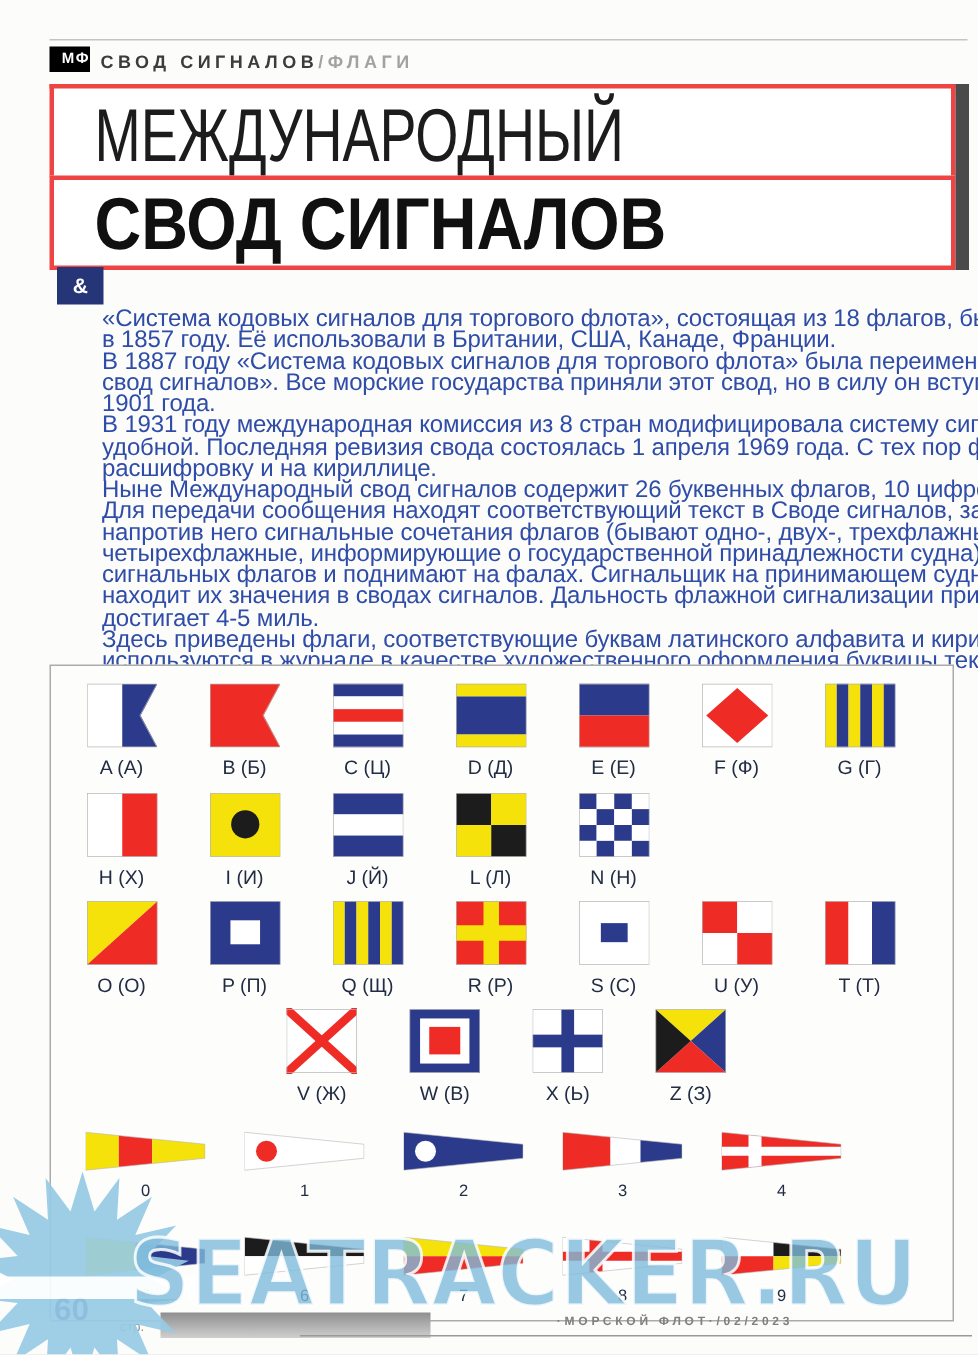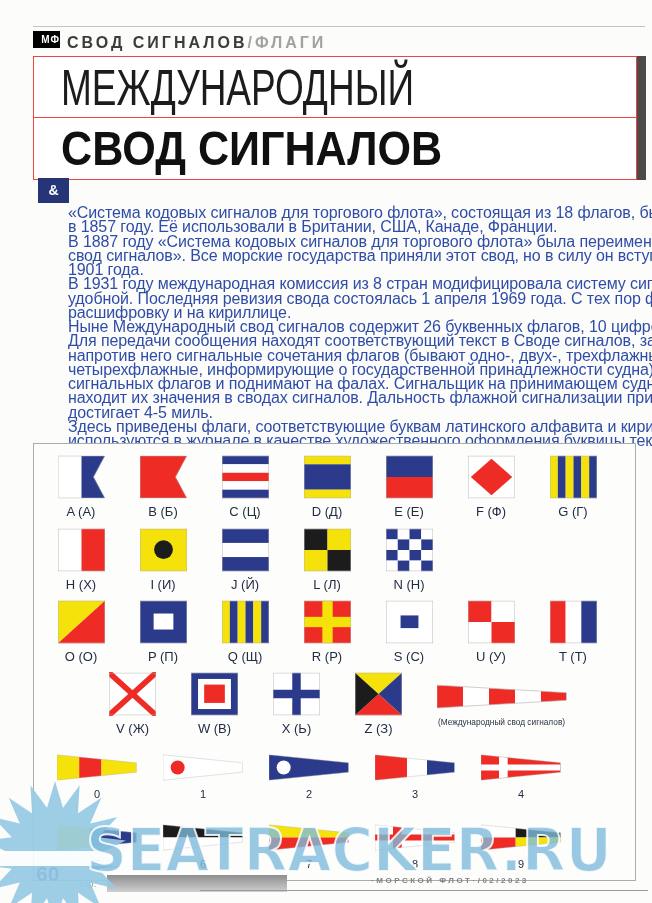--- a/index.html
+++ b/index.html
@@ -4,25 +4,25 @@
 <style>
   html,body{margin:0;padding:0;background:#e8e8e8;}
   .page{position:relative;width:652px;height:903px;margin:0 auto;background:#fcfcfa;
         overflow:hidden;font-family:"Liberation Sans",sans-serif;}
   .abs{position:absolute;}
 
   
   .top-rule{left:33px;top:26px;width:612px;height:1px;background:#c4c4c4;}
   .mf-badge{left:33px;top:31px;width:27px;height:17px;background:#000000;color:#fff;
             font-weight:bold;font-size:10px;line-height:17px;text-align:right;letter-spacing:1px;}
-  .kicker{left:67px;top:34px;font-size:16px;font-weight:bold;letter-spacing:3px;color:#3c3c3c;white-space:nowrap;}
+  .kicker{left:67px;top:34px;font-size:12px;font-weight:bold;letter-spacing:3px;color:#3c3c3c;white-space:nowrap;}
   .kicker .sub{color:#a2a2a2;}
 
   
-  .tbox{left:33px;width:604px;background:#fff;border:1px solid #ef4444;box-sizing:border-box;}
+  .tbox{left:33px;width:604px;background:#fff;border:3px solid #ef4444;box-sizing:border-box;}
   .tbox1{top:56px;height:62px;border-bottom:none;}
   .tbox2{top:117px;height:63px;}
   .tbar{left:637px;top:56px;width:9px;height:124px;background:#4b4b4b;}
   .t-inner{display:inline-block;transform-origin:left center;white-space:nowrap;margin-left:27px;}
   .t1{line-height:62px;font-size:50px;color:#1c1c1c;}
   .t1 .t-inner{transform:scaleX(.74);}
   .t2{line-height:61px;font-size:49px;font-weight:bold;color:#101010;}
   .t2 .t-inner{transform:scaleX(.88);}
 
   .amp{left:38px;top:178px;width:31px;height:25px;background:#263577;color:#fff;
@@ -331,38 +331,20 @@
         <div class="fcell">
           <svg class="sq" viewBox="0 0 100 90" xmlns="http://www.w3.org/2000/svg">
             <polygon points="0,0 100,0 50,45" fill="#f5e20a"></polygon>
             <polygon points="100,0 100,90 50,45" fill="#2c3a8c"></polygon>
             <polygon points="0,90 100,90 50,45" fill="#ee2b24"></polygon>
             <polygon points="0,0 0,90 50,45" fill="#1c1c1c"></polygon>
             <rect x="0.5" y="0.5" width="99" height="89" fill="none" stroke="#b5b5b5"></rect>
           </svg>
           <div class="flabel">Z (З)</div>
         </div>
-        <div class="fcell wide">
-          <svg class="ap" viewBox="0 0 240 46" xmlns="http://www.w3.org/2000/svg">
-            <defs>
-              <clipPath id="pn2">
-                <polygon points="0,2 239,16 239,30 0,44"></polygon>
-              </clipPath>
-            </defs>
-            <g clip-path="url(#pn2)">
-              <rect x="0" y="0" width="48" height="46" fill="#ee2b24"></rect>
-              <rect x="48" y="0" width="48" height="46" fill="#ffffff"></rect>
-              <rect x="96" y="0" width="48" height="46" fill="#ee2b24"></rect>
-              <rect x="144" y="0" width="48" height="46" fill="#ffffff"></rect>
-              <rect x="192" y="0" width="48" height="46" fill="#ee2b24"></rect>
-            </g>
-            <polygon points="0,2 239,16 239,30 0,44" fill="none" stroke="#b5b5b5" stroke-width="1.2"></polygon>
-          </svg>
-          <div class="flabel small">(Международный свод сигналов)</div>
-        </div>
       </div>
       <div class="frow prow" style="top: 304px;">
         <div class="pcell">
           <svg class="pn" viewBox="0 0 240 80" xmlns="http://www.w3.org/2000/svg">
             <defs>
               <clipPath id="pn3">
                 <polygon points="0,2 239,26 239,54 0,78"></polygon>
               </clipPath>
             </defs>
             <g clip-path="url(#pn3)">

